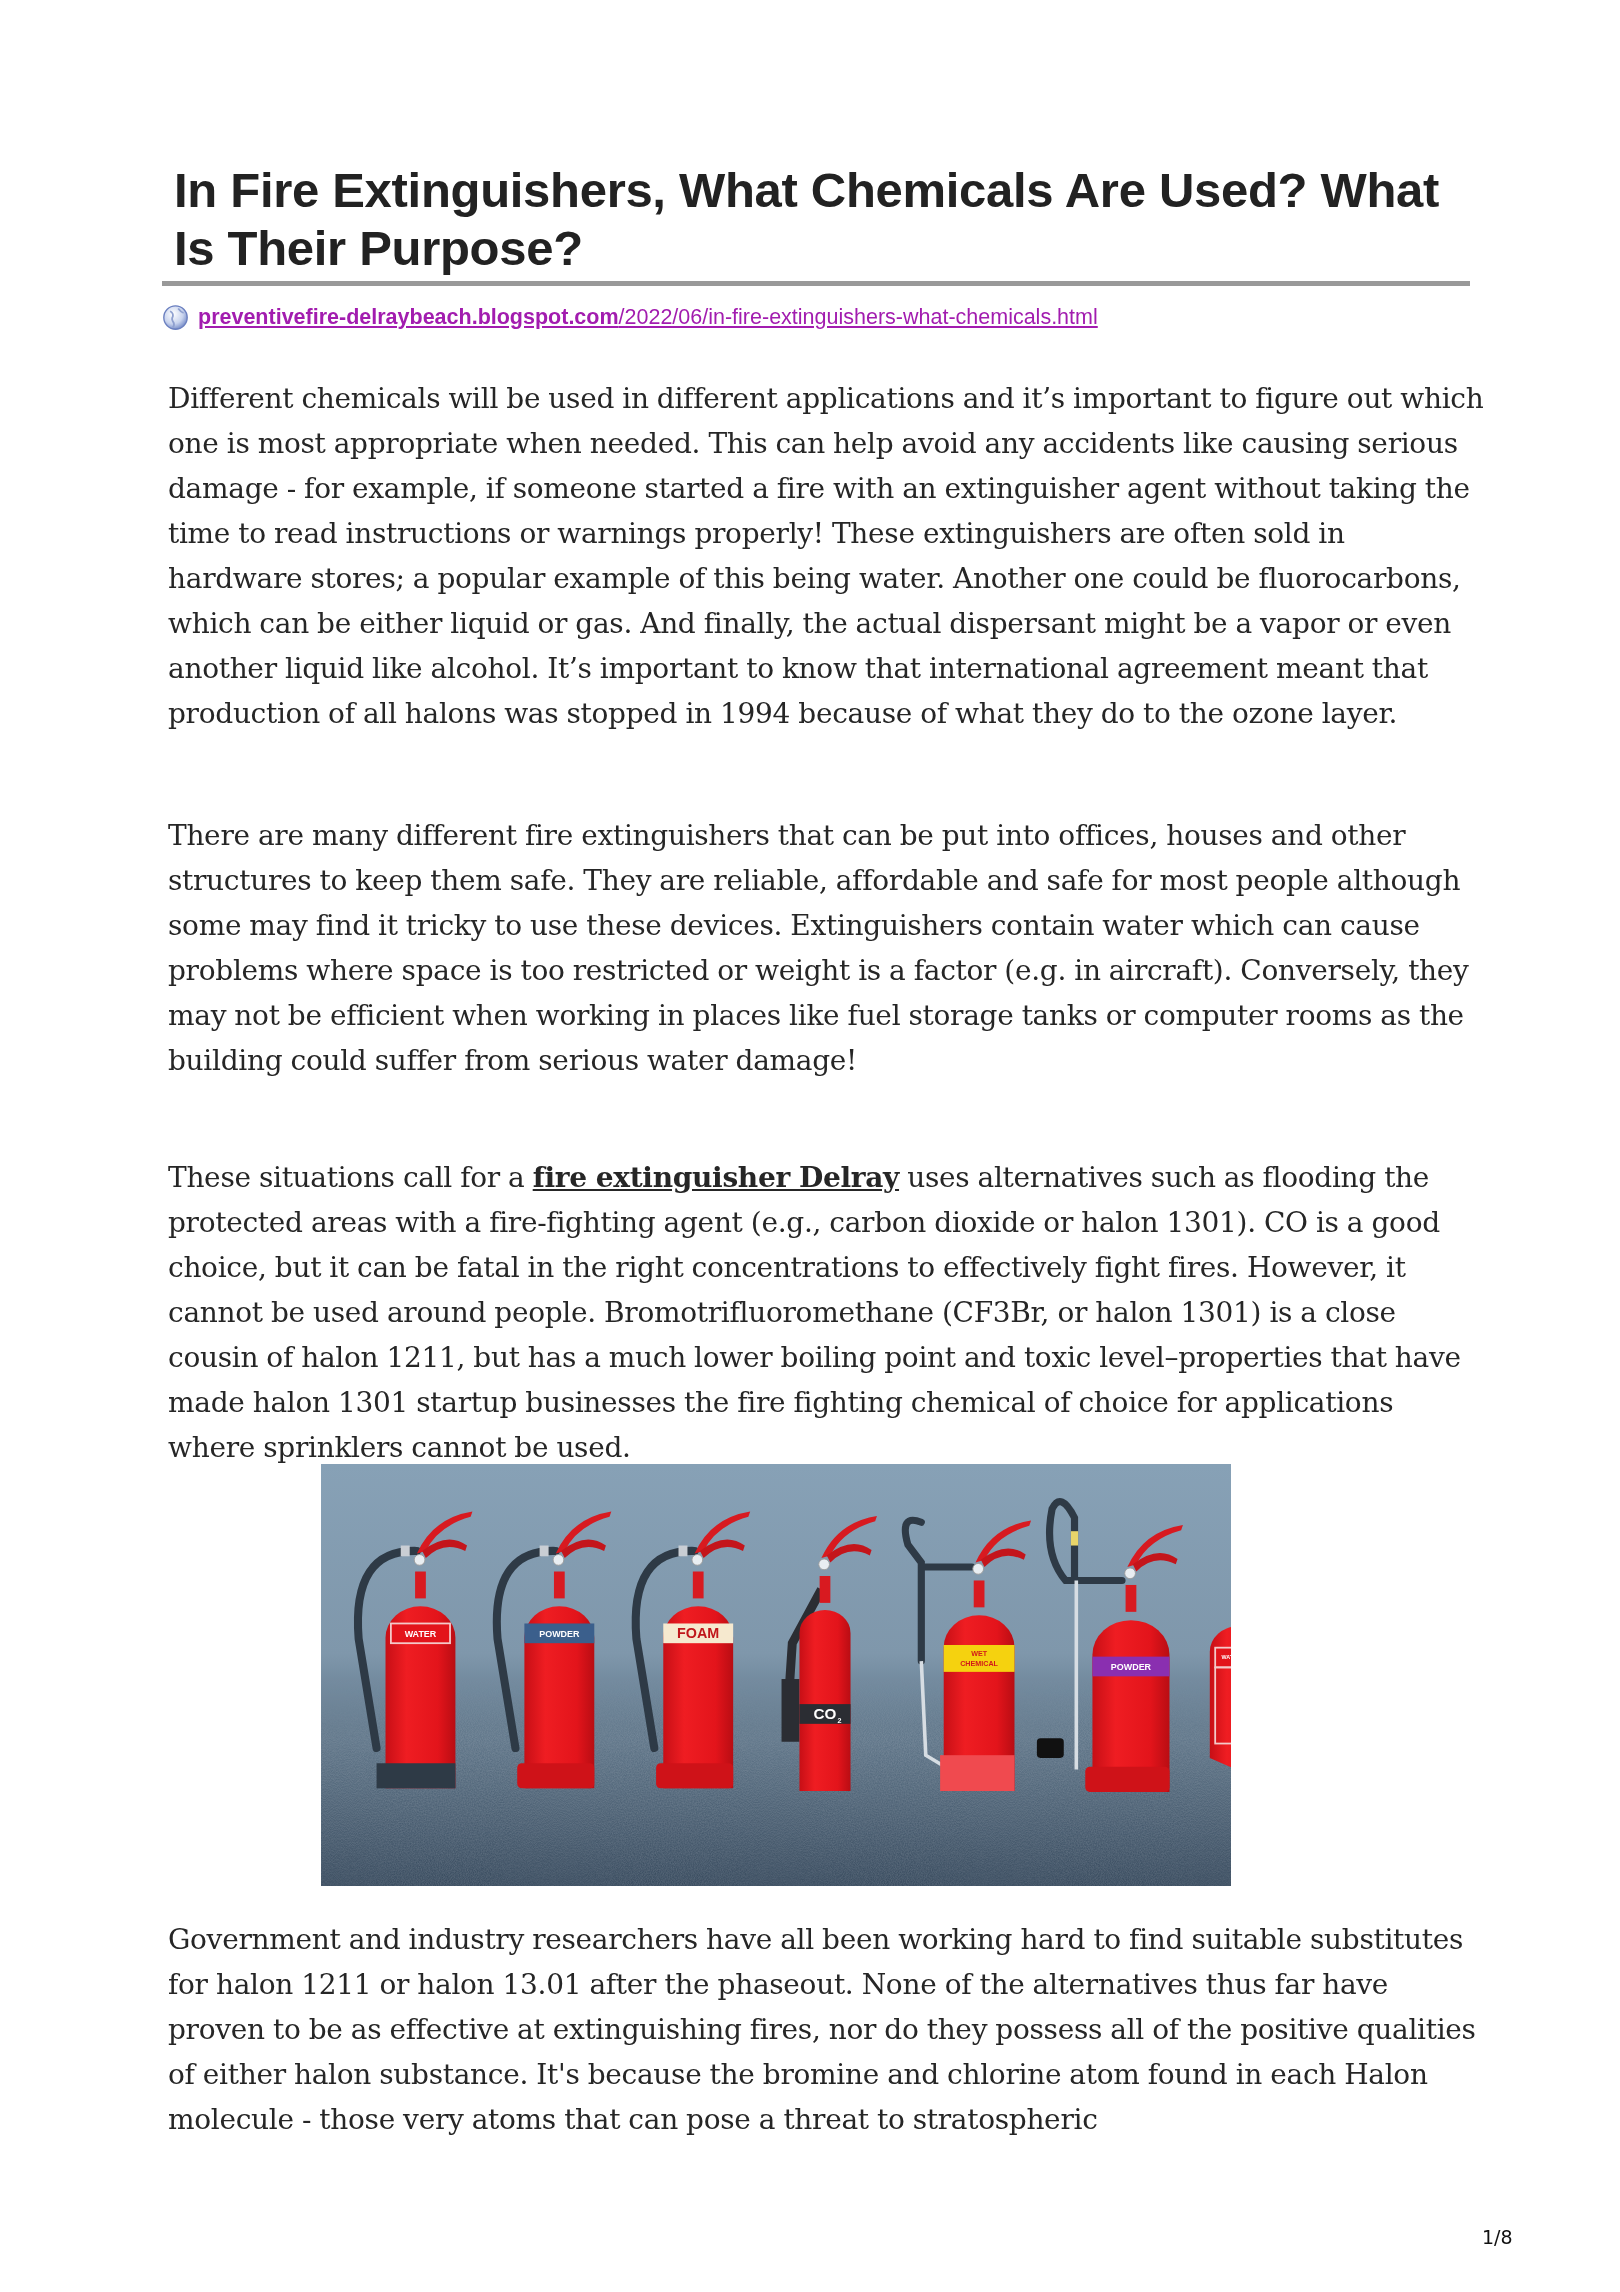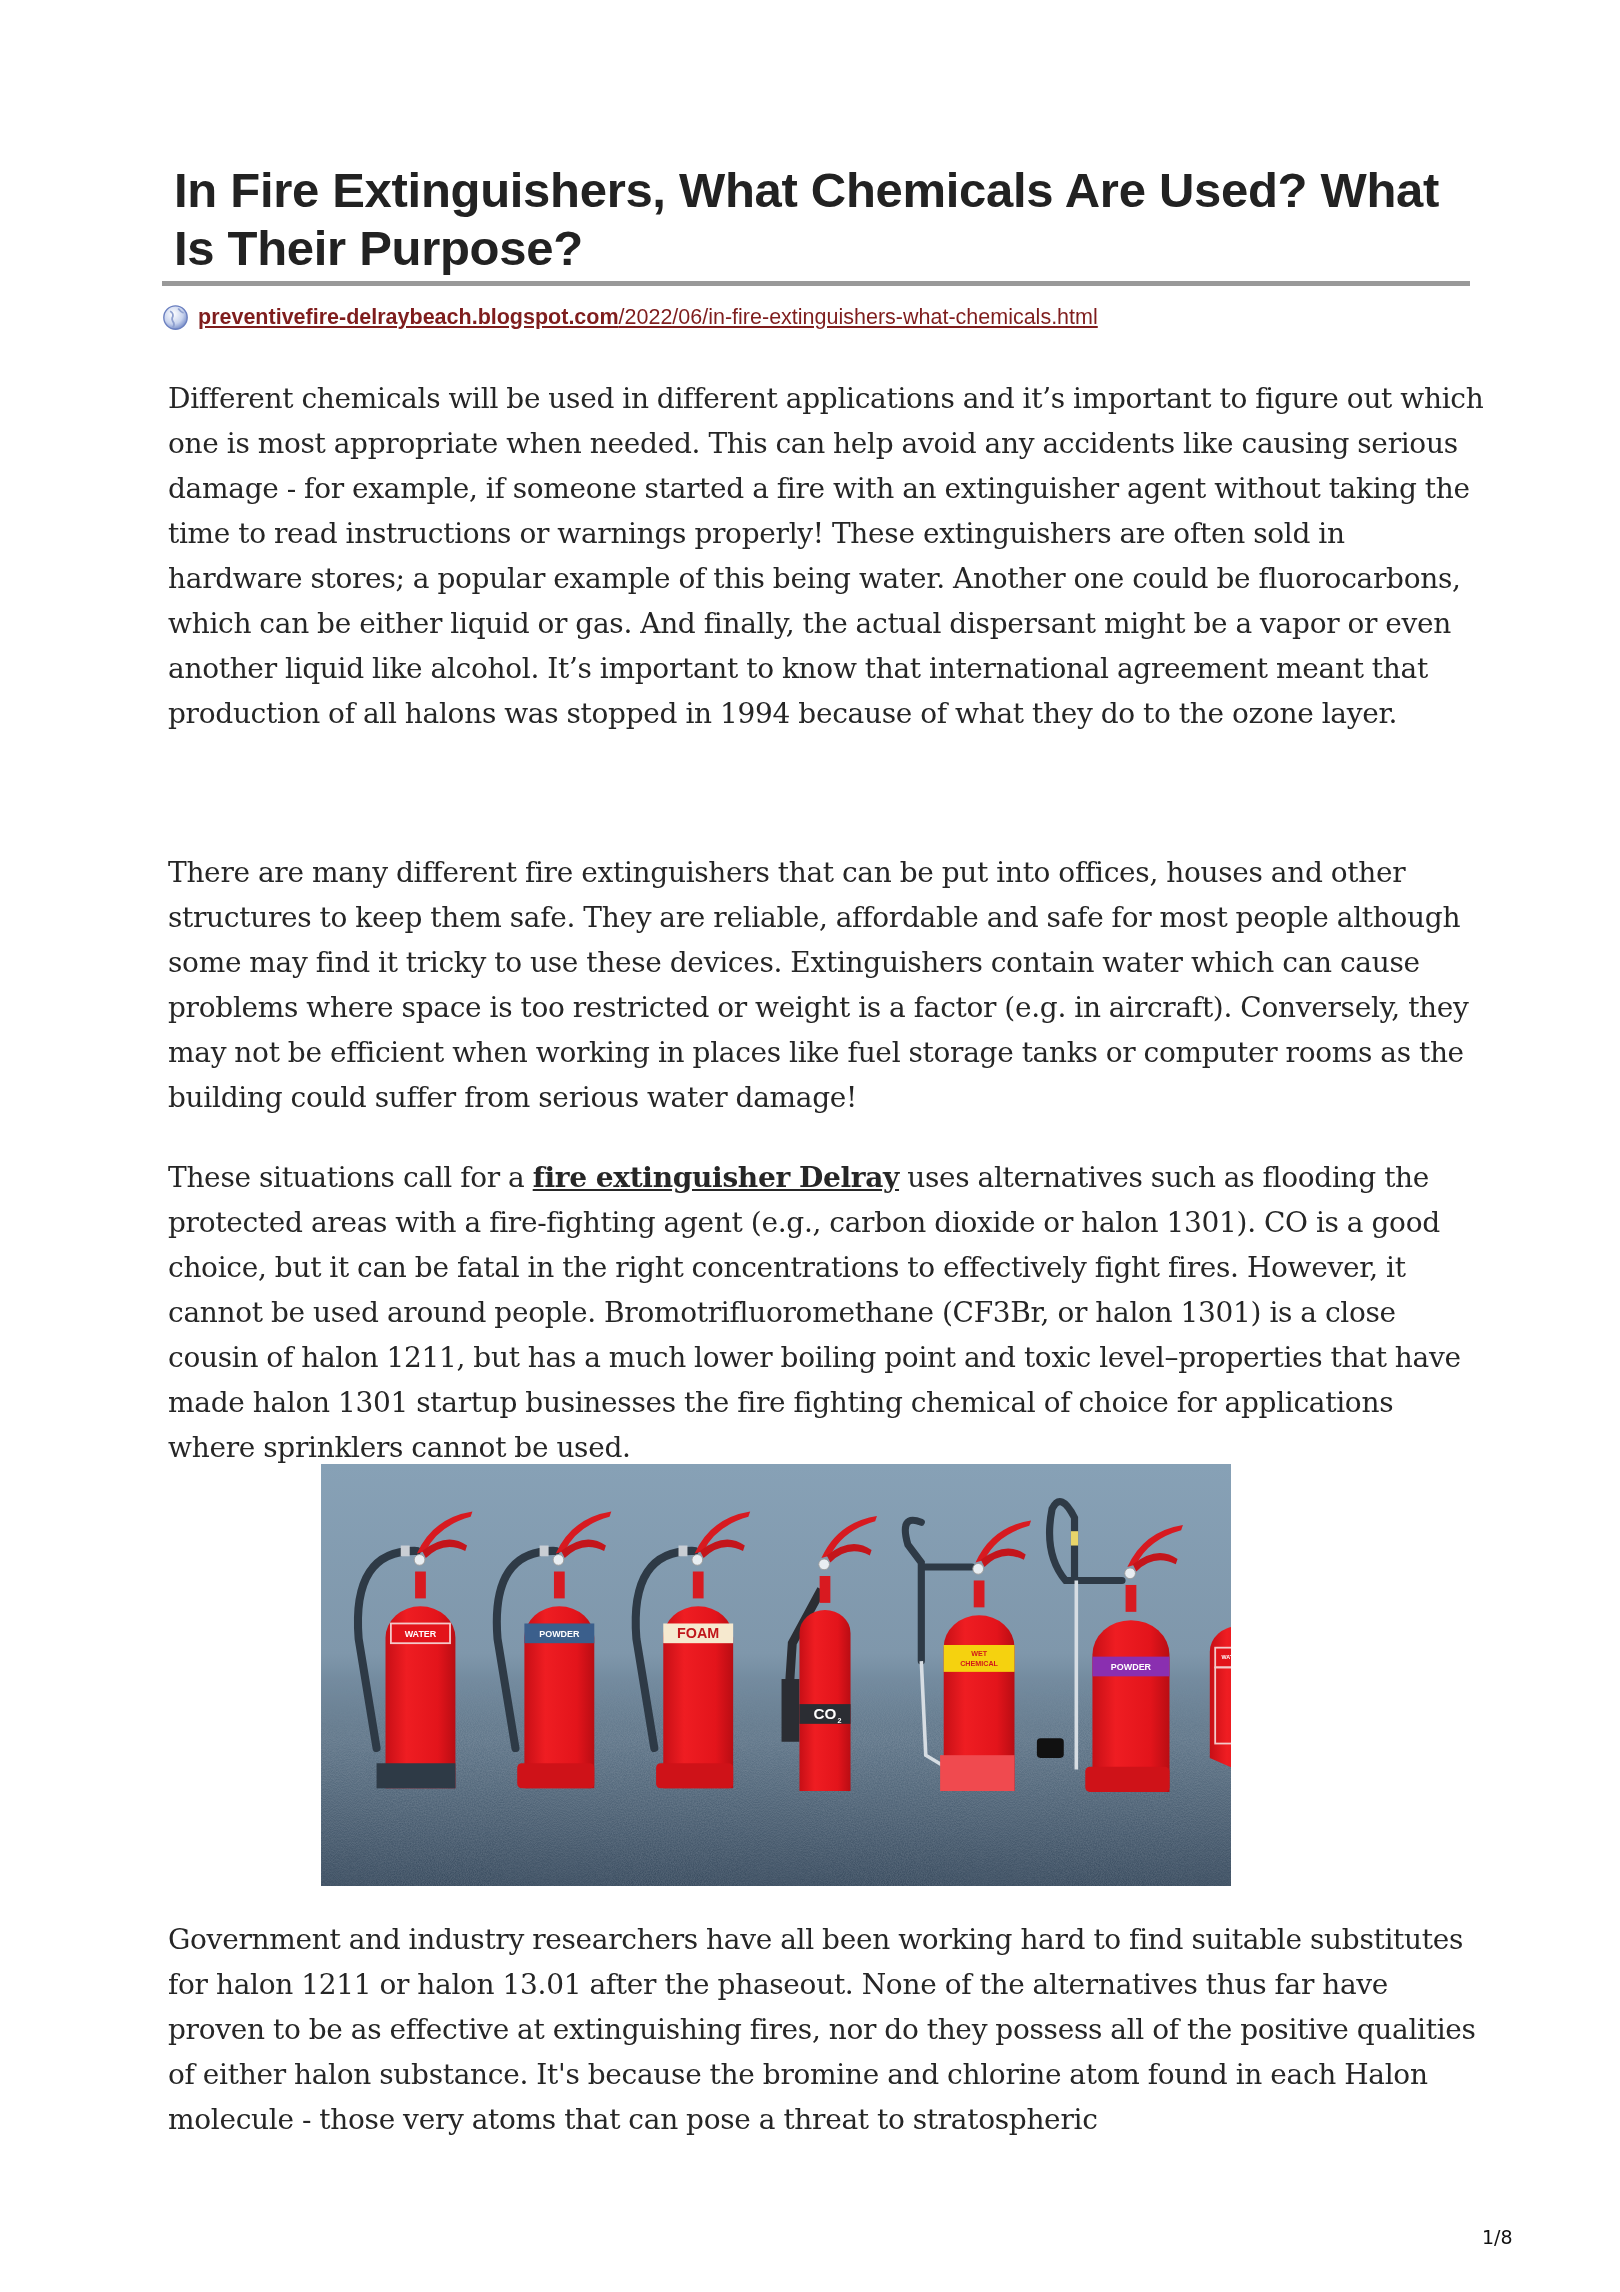--- a/index.html
+++ b/index.html
@@ -8,30 +8,30 @@
   .title {
     position:absolute; left:162px; top:149px; width:1317px;
     font-family:"Liberation Sans", sans-serif; font-weight:700;
     font-size:49px; line-height:58px; color:#222222; margin:12px;
     letter-spacing:-0.3px;
   }
   .rule { position:absolute; left:162px; top:281px; width:1308px; height:4.5px; background:#999999; }
   .source { position:absolute; left:162px; top:301px; height:32px; display:flex; align-items:center;
     font-family:"Liberation Sans", sans-serif; font-size:21.5px; color:#8a8a8a; }
   .globe { width:27px; height:27px; margin-right:9px; }
-  .source a { color:#7f1d1d; text-decoration:underline; }
+  .source a { color:#a21caf; text-decoration:underline; }
   .source .domain { font-weight:700; }
   .body-text {
     position:absolute; left:168px; width:1317px;
     font-family:"DejaVu Serif", "Liberation Serif", serif;
     font-size:28px; line-height:45px; color:#262626; margin:0;
     letter-spacing:-0.3px; word-spacing:-0.4px;
   }
   .p1 { top:376px; }
-  .p2 { top:813px;margin-top:37px; }
+  .p2 { top:813px; }
   .p3 { top:1115px;margin-top:40px; }
   .p4 { top:1917px; }
   .body-text a { color:#262626; font-weight:700; text-decoration:underline; }
   .figure { position:absolute; left:321px; top:1464px; width:910px; height:422px; overflow:hidden; }
   .figure svg { display:block; }
   .page-num { position:absolute; left:1482px; top:2226px; font-family:"DejaVu Sans", sans-serif; font-size:19px; color:#111; }
 </style>
 </head>
 <body>
 

